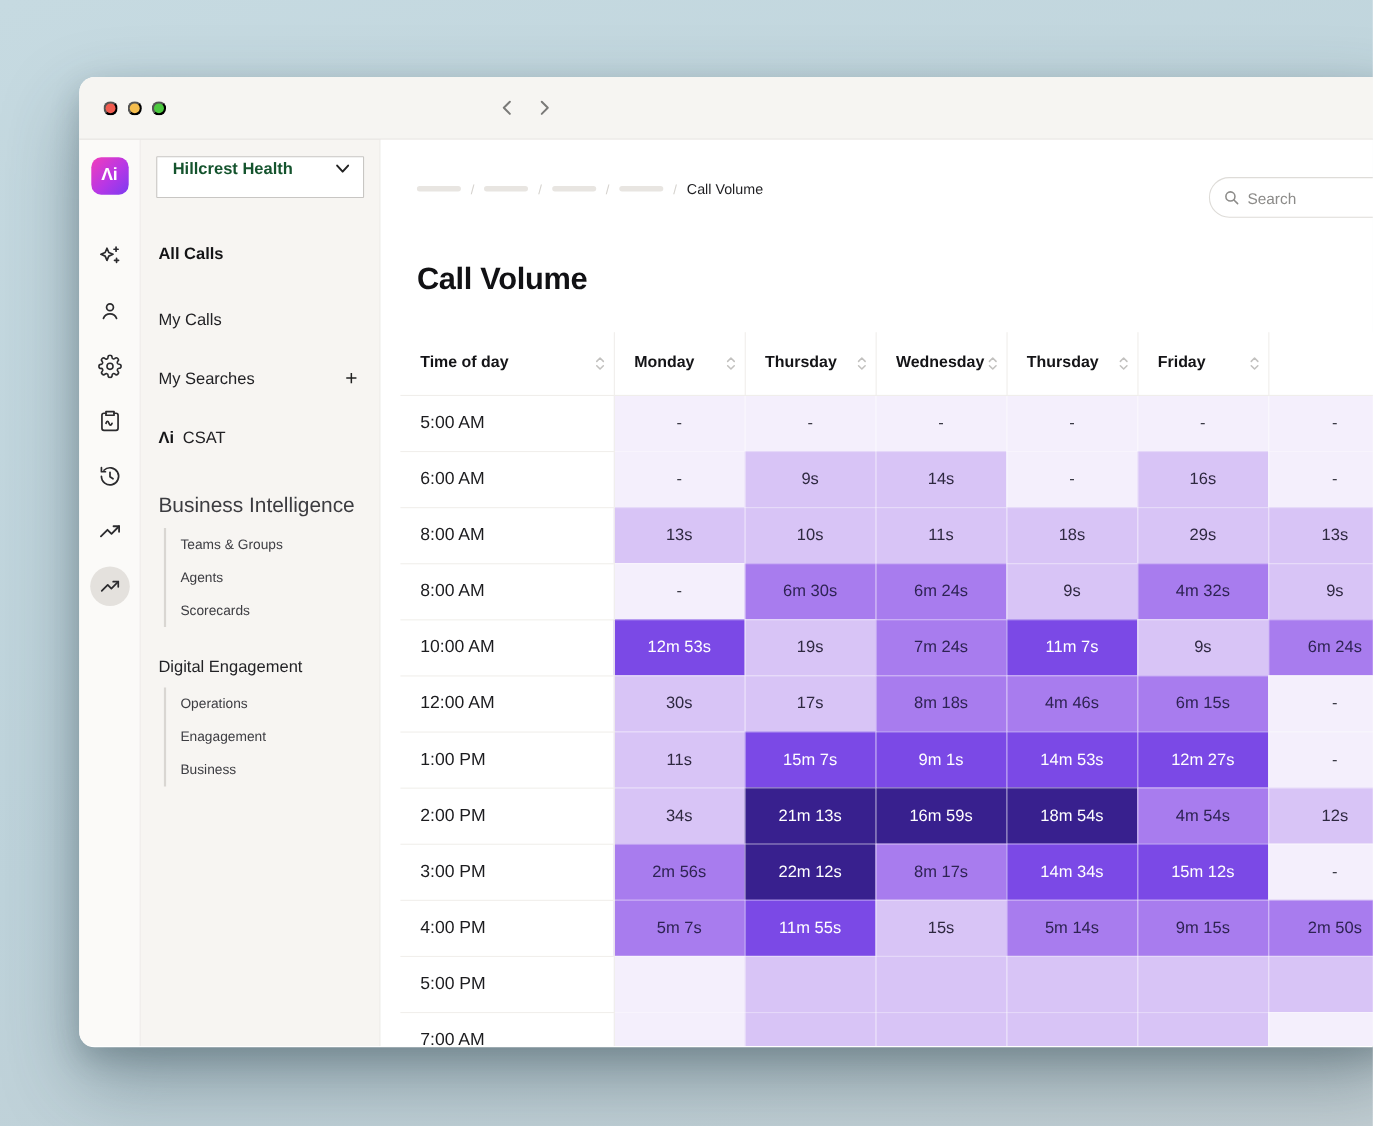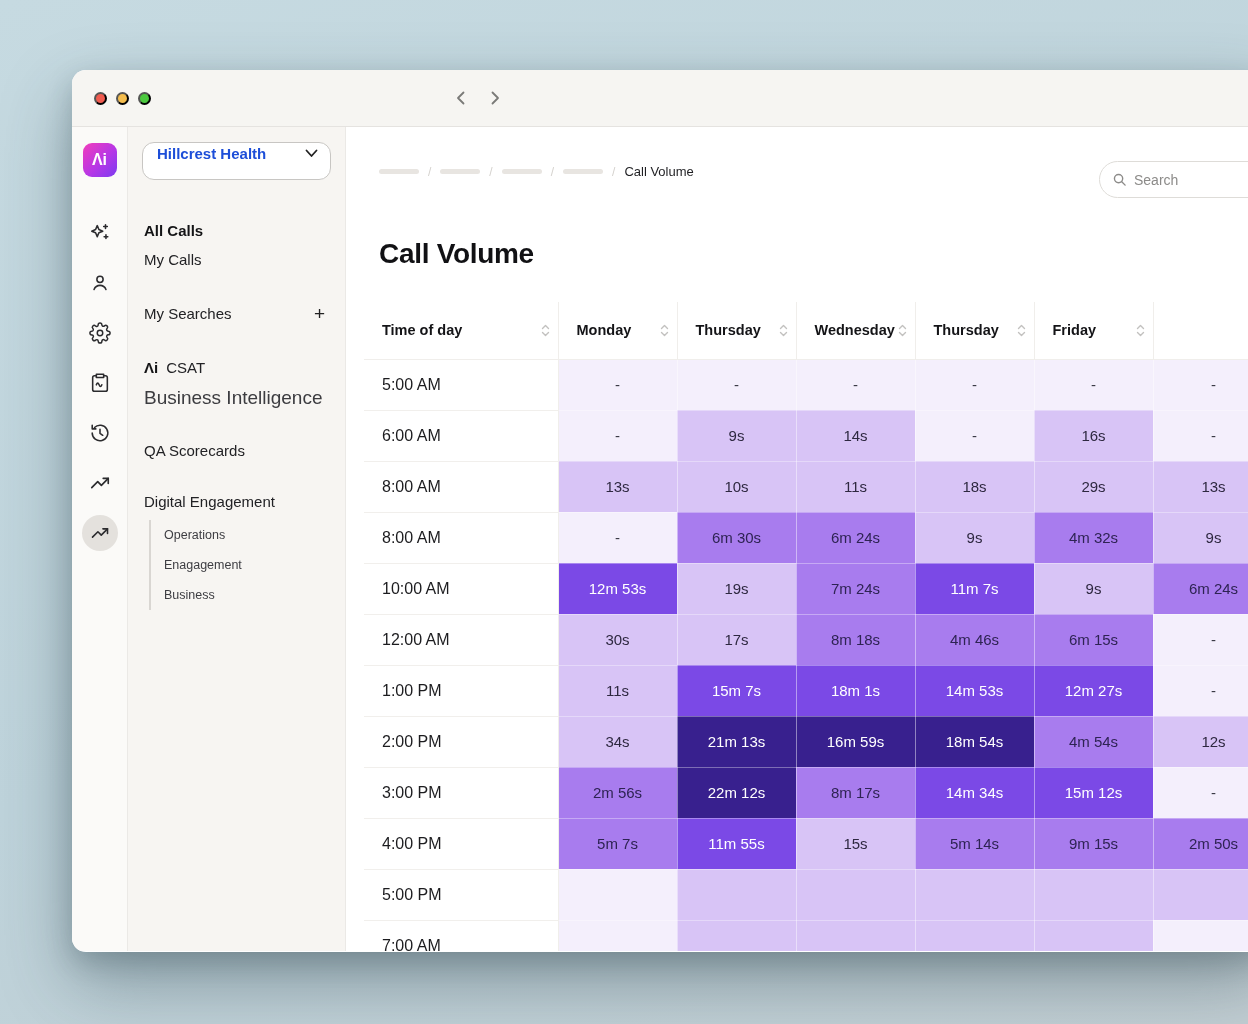--- a/index.html
+++ b/index.html
@@ -52,27 +52,27 @@
   .railbtn{ width:24px; height:24px; background:none; border:none; display:flex; align-items:center; justify-content:center; cursor:pointer; }
   .railbtn.active{ width:36px; height:36px; background:#e4e1dd; border-radius:50%; margin:-6px 0; }
   .railbtn svg{ stroke:#2b2b2e; }
 
   
   .sidebar{
     width:218px; background:#f7f5f2; border-right:1px solid #ebe9e6;
     flex-shrink:0; padding:15px 14px 0 14px;
   }
   .wsdrop{
-    width:100%; height:38px; background:#fff; border:1px solid #c8c6c3; border-radius:12px;
+    width:100%; height:38px; background:#fff; border:1px solid #c8c6c3; border-radius:1px;
     display:flex; align-items:center; justify-content:space-between; padding:0 12px 16px 14px;
-    font-size:15px; font-weight:600; color:#1d4ed8; cursor:pointer;
+    font-size:15px; font-weight:600; color:#14532d; cursor:pointer;
     font-family:"Liberation Sans","DejaVu Sans",sans-serif;
   }
   .menu{ list-style:none; margin-top:36px; }
-  .mi{ font-size:15px; color:#222225; padding:6px 2px; cursor:pointer; border-radius:6px; }
+  .mi{ font-size:15px; color:#222225; padding:6px 2px; cursor:pointer; border-radius:6px;margin-top:31px; }
   .mi.bold{ font-weight:700; color:#141416; }
   .mi.row{ display:flex; align-items:center; justify-content:space-between; }
   .mi.gap-lg{ margin-top:24px; }
   .mi.gap-md{ margin-top:22px; }
   .mi.small{ font-size:19px; color:#3c3c40; padding:5px 2px; }
   .mi .ai-glyph{ font-weight:700; font-size:15px; margin-right:8px; color:#141416; }
   .plusbtn{ background:none; border:none; font-size:19px; color:#222; cursor:pointer; line-height:1; padding:0 4px; }
   .sub{ list-style:none; border-left:2px solid #d9d6d2; margin:4px 0 0 7px; padding-left:13px; }
   .sub li{ font-size:12.5px; color:#3d3d42; padding:8px 0; cursor:pointer; }
 
@@ -204,21 +204,25 @@
         <li class="mi bold">All Calls</li>
         <li class="mi">My Calls</li>
         <li class="mi row gap-lg">
           <span>My Searches</span>
           <button class="plusbtn">+</button>
         </li>
         <li class="mi gap-lg">
           <span class="ai-glyph">Λi</span><span>CSAT</span>
         </li>
         <li class="mi small">Business Intelligence</li>
-        <li class="mi gap-md">QA Scorecards</li>
+        <ul class="sub">
+          <li>Teams &amp; Groups</li>
+          <li>Agents</li>
+          <li>Scorecards</li>
+        </ul>
         <li class="mi gap-md">Digital Engagement</li>
         <ul class="sub">
           <li>Operations</li>
           <li>Enagagement</li>
           <li>Business</li>
         </ul>
       </ul>
     </div>
 
     <div class="main">
@@ -369,21 +373,21 @@
               <td class="lvl-1">17s</td>
               <td class="lvl-2">8m 18s</td>
               <td class="lvl-2">4m 46s</td>
               <td class="lvl-2">6m 15s</td>
               <td class="lvl-0">-</td>
             </tr>
             <tr>
               <td class="time">1:00 PM</td>
               <td class="lvl-1">11s</td>
               <td class="lvl-3">15m 7s</td>
-              <td class="lvl-3">18m 1s</td>
+              <td class="lvl-3">9m 1s</td>
               <td class="lvl-3">14m 53s</td>
               <td class="lvl-3">12m 27s</td>
               <td class="lvl-0">-</td>
             </tr>
             <tr>
               <td class="time">2:00 PM</td>
               <td class="lvl-1">34s</td>
               <td class="lvl-4">21m 13s</td>
               <td class="lvl-4">16m 59s</td>
               <td class="lvl-4">18m 54s</td>

